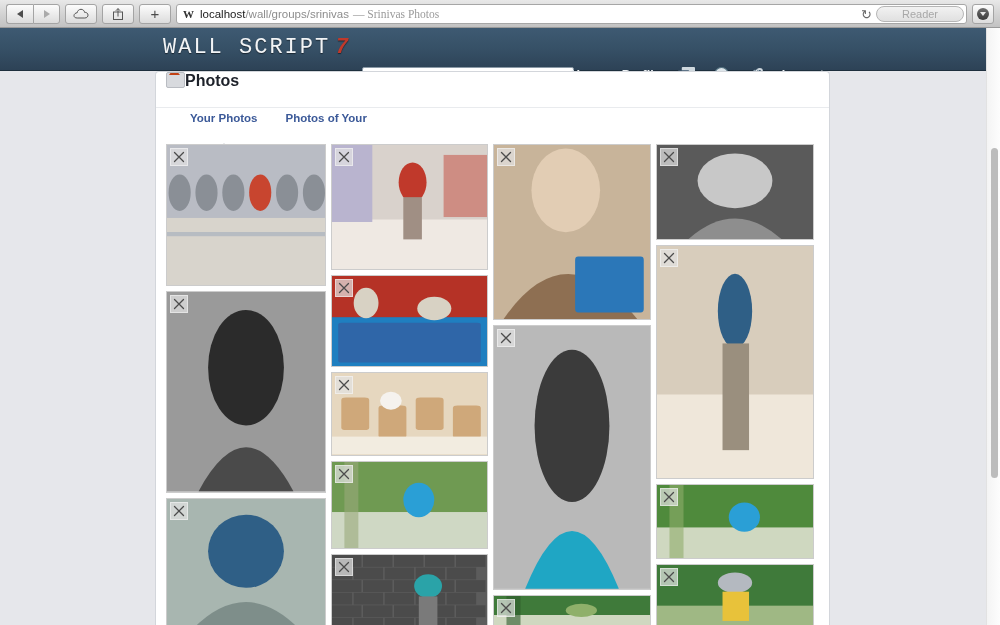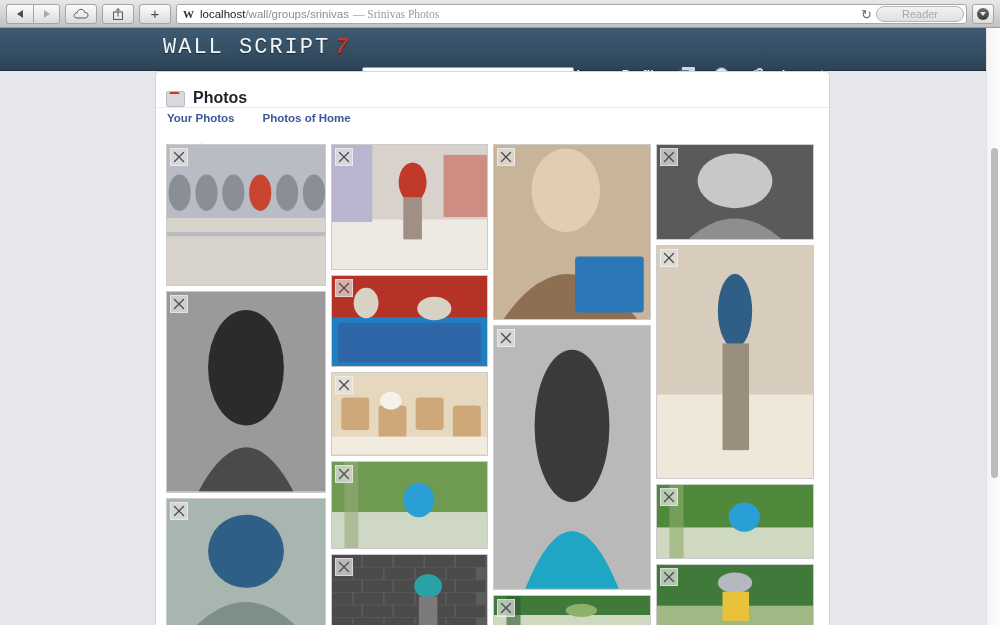--- a/index.html
+++ b/index.html
@@ -123,43 +123,43 @@
   
   .card {
     position: absolute; left: 155px; top: 71px;
     width: 675px;
     background: #fff;
     border: 1px solid #d3d6db;
     border-radius: 4px 4px 0 0;
     border-bottom: none;
   }
   .card-head {
-    height: 36px; display: flex; align-items: flex-end;
-    padding: 0 0 0 10px; gap: 8px;
+    height: 36px; display: flex; align-items: flex-start;
+    padding: 0 0 0 10px; 
     border-bottom: 1px solid #e9ebee;
   }
   .photos-ico {
     width: 19px; height: 16px; flex: none;
     border: 1px solid #b9bcc2; background: #d8dade;
     border-radius: 2px; padding: 1px; position: relative; overflow: hidden;
   }
   .photos-ico-inner {
     width: 100%; height: 100%;
     background: linear-gradient(to bottom, #f6a93b 0%, #ef7e22 55%, #e2561a 100%);
     position: relative; overflow: hidden;
   }
   .photos-ico-inner:after {
     content: ""; position: absolute; bottom: -1px; left: 1px;
     width: 0; height: 0;
     border-left: 5px solid transparent; border-right: 6px solid transparent;
     border-bottom: 7px solid #c24114;
   }
   .page-title { font-size: 16px; font-weight: bold; color: #1d2129; }
 
-  .tabs { display: flex; padding: 0 0 0 11px; height: 30px; position: relative; }
+  .tabs { display: flex; padding: 0 0 0 11px; height: 30px; position: relative; margin-left: 23px; }
   .tab {
     font-size: 11.5px; color: #3b5998; font-weight: bold;
     margin-right: 28px; cursor: pointer;
     text-decoration: none; position: relative; padding-top: 4px;
   }
   .tab.active:after {
     content: ""; position: absolute;
     left: 50%; transform: translateX(-50%); bottom: -13px;
     width: 0; height: 0;
     border-left: 7px solid transparent; border-right: 7px solid transparent;
@@ -306,21 +306,21 @@
 <div class="card">
   <div class="card-head">
     <span class="photos-ico">
       <span class="photos-ico-inner"></span>
     </span>
     <span class="page-title">Photos</span>
   </div>
 
   <div class="tabs">
     <a class="tab active" href="#">Your Photos</a>
-    <a class="tab" href="#">Photos of Home</a>
+    <a class="tab" href="#">Photos of Your</a>
   </div>
 
   <div class="grid" id="photo-grid">
       <div class="col" style="width: 160px;">
         <div class="photo" style="height: 145px;">
           <svg class="ph-img" viewBox="0 0 100 100" preserveAspectRatio="none">
             <rect x="0" y="0" width="100" height="100" fill="#b9bcc4"></rect>
             <rect x="0" y="52" width="100" height="48" fill="#d8d4cc"></rect>
             <ellipse cx="8" cy="34" rx="7" ry="13" fill="#8a8f96"></ellipse>
             <ellipse cx="25" cy="34" rx="7" ry="13" fill="#8a8f96"></ellipse>

